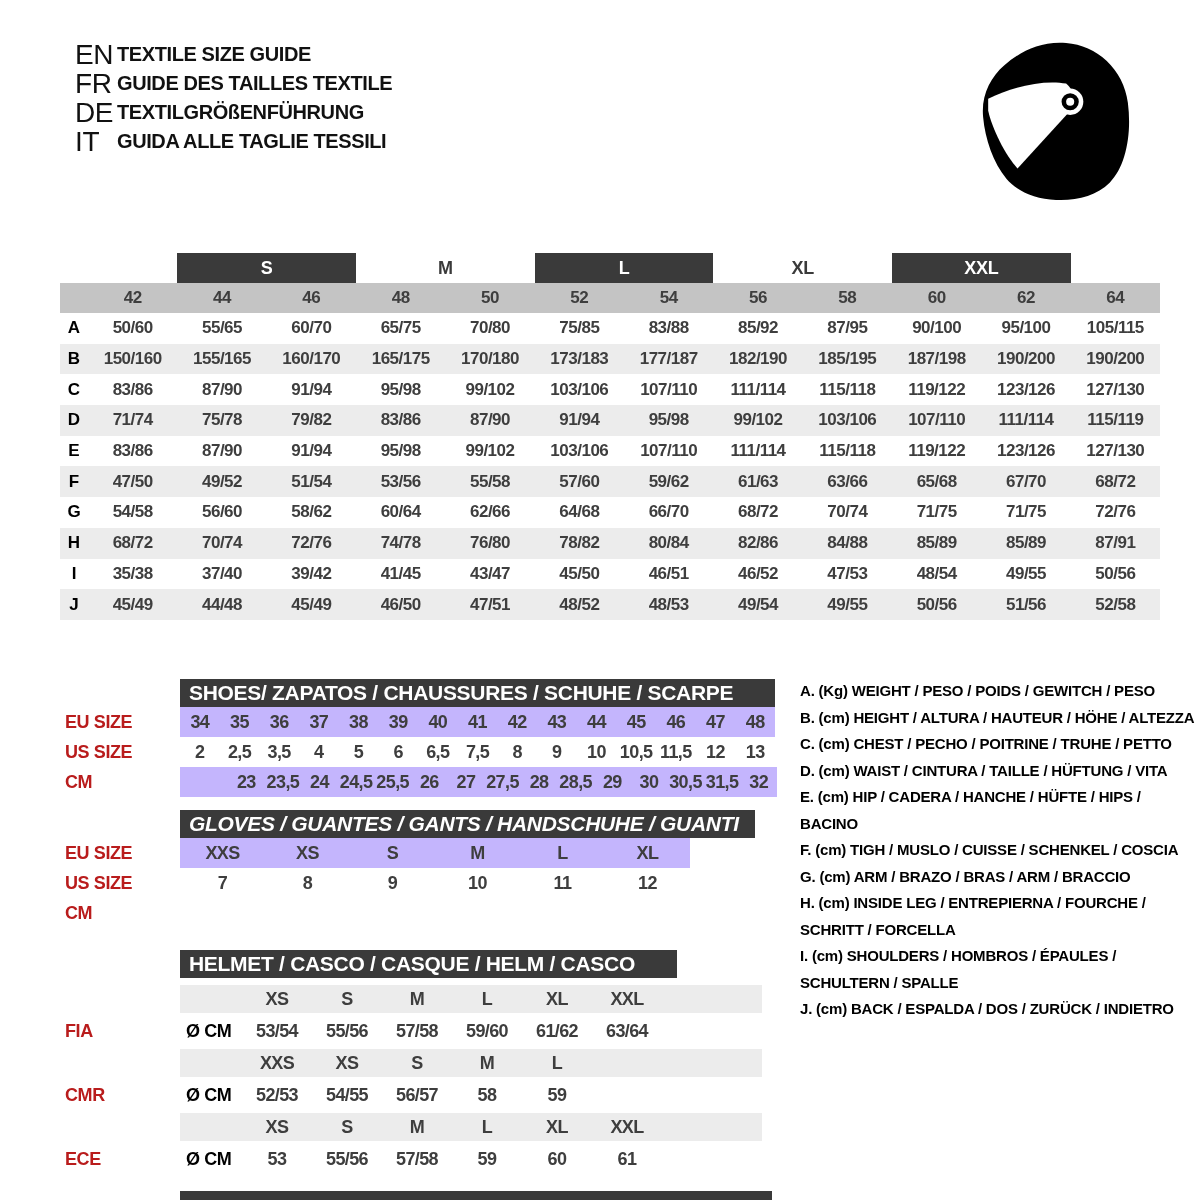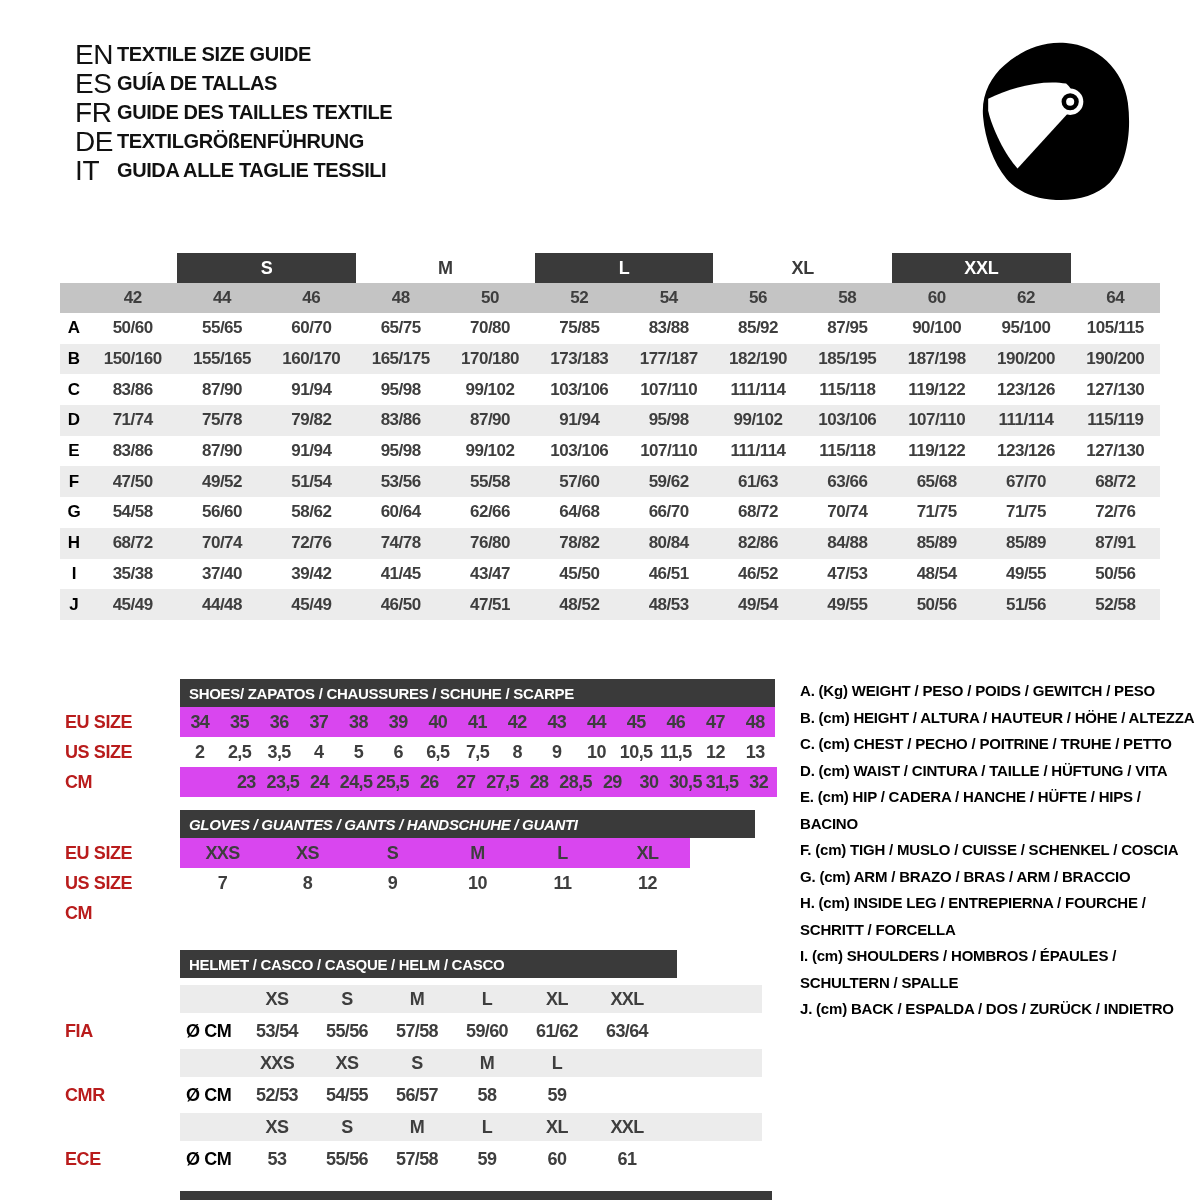--- a/index.html
+++ b/index.html
@@ -23,27 +23,27 @@
     font-weight:bold;font-size:18px;color:#3a3a3a;letter-spacing:-0.3px;}
   .mt-group.boxed{background:#3a3a3a;color:#fff;}
   .mt-band{height:30px;background:#c4c4c4;}
   .mt-data{height:30.7px;}
   .mt-data.shaded{background:#ececec;}
   .mt-cell{text-align:center;font-weight:bold;font-size:17px;color:#3e3e3e;letter-spacing:-0.5px;white-space:nowrap;}
   .mt-letter{color:#000;font-size:17px;letter-spacing:0;}
   
   .section{position:absolute;}
   .sec-title{margin-left:115px;height:28px;background:#3a3a3a;color:#fff;
-    font-weight:bold;font-size:15px;letter-spacing:-0.3px;display:flex;align-items:center;
+    font-weight:bold;font-size:21px;letter-spacing:-0.3px;display:flex;align-items:center;
     padding-left:9px;box-sizing:border-box;}
   .sec-row{display:flex;height:30px;align-items:stretch;}
   .sec-label{width:115px;display:flex;align-items:center;font-weight:bold;font-size:18px;
     color:#b91c1c;letter-spacing:-0.4px;flex:0 0 115px;}
   .sec-content{display:grid;align-items:center;}
-  .sec-row.shaded .sec-content{background:#d946ef;}
+  .sec-row.shaded .sec-content{background:#c4b5fd;}
   .sec-cell{text-align:center;font-weight:bold;font-size:18px;color:#3e3e3e;letter-spacing:-0.6px;white-space:nowrap;}
   #shoesTable{left:65px;top:679px;width:712px;}
   #shoesTable .sec-title{width:595px;box-sizing:border-box;}
   #shoesTable .sec-content{width:595px;}
   #glovesTable{left:65px;top:810px;width:627px;}
   #glovesTable .sec-title{width:575px;box-sizing:border-box;font-style:italic;}
   #glovesTable .sec-content{width:510px;}
   #helmetTable{left:65px;top:950px;width:697px;}
   #helmetTable .sec-title{width:497px;box-sizing:border-box;}
   #helmetTable .sec-row{height:36px;}
@@ -61,24 +61,20 @@
 </style>
 </head>
 <body>
 
 <div class="canvas">
 
   <div class="langs" id="langs">
       <div class="lang-row">
         <div class="lang-code">EN</div>
         <div class="lang-label">TEXTILE SIZE GUIDE</div>
-      </div>
-      <div class="lang-row">
-        <div class="lang-code">ES</div>
-        <div class="lang-label">GUÍA DE TALLAS</div>
       </div>
       <div class="lang-row">
         <div class="lang-code">FR</div>
         <div class="lang-label">GUIDE DES TAILLES TEXTILE</div>
       </div>
       <div class="lang-row">
         <div class="lang-code">DE</div>
         <div class="lang-label">TEXTILGRÖßENFÜHRUNG</div>
       </div>
       <div class="lang-row">

